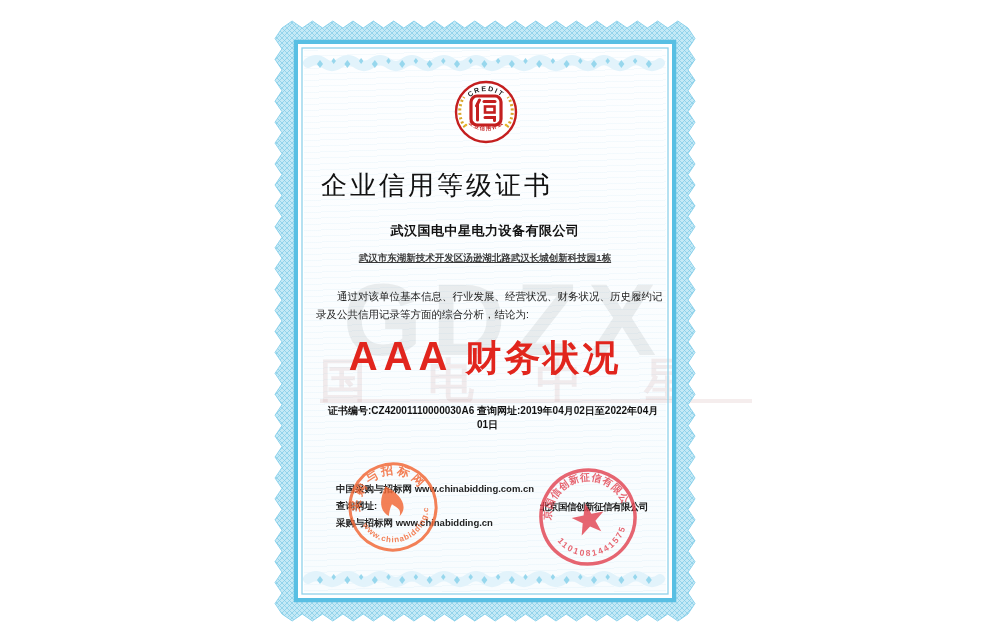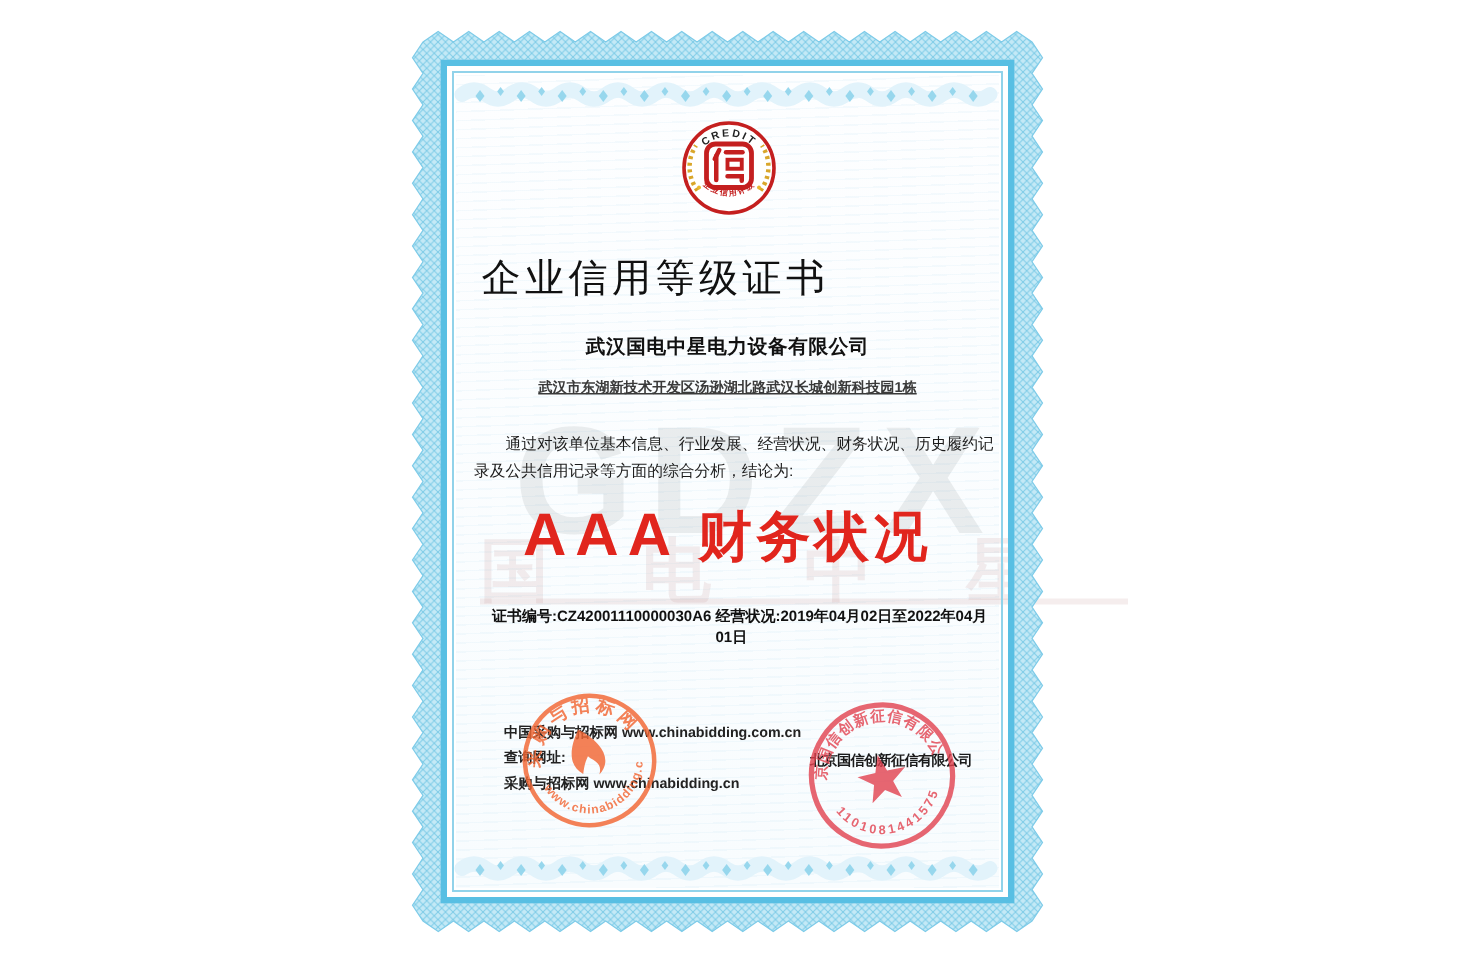--- a/index.html
+++ b/index.html
@@ -177,21 +177,21 @@
       <div class="l1">通过对该单位基本信息、行业发展、经营状况、财务状况、历史履约记</div>
       <div class="l2">录及公共信用记录等方面的综合分析，结论为:</div>
     </div>
 
     <div class="rating">
       <span class="grade">AAA</span><span class="rlabel">财务状况</span>
     </div>
 
     <div class="meta">
       <span class="m1">证书编号:CZ42001110000030A6</span>
-      <span class="m2">经营状况:2019年04月02日至2022年04月01日</span>
+      <span class="m2">查询网址:2019年04月02日至2022年04月01日</span>
     </div>
 
     <div class="query">
       <div>中国采购与招标网 www.chinabidding.com.cn</div>
       <div>查询网址:</div>
       <div>采购与招标网 www.chinabidding.cn</div>
     </div>
 
     <div class="issuer">北京国信创新征信有限公司</div>
 

